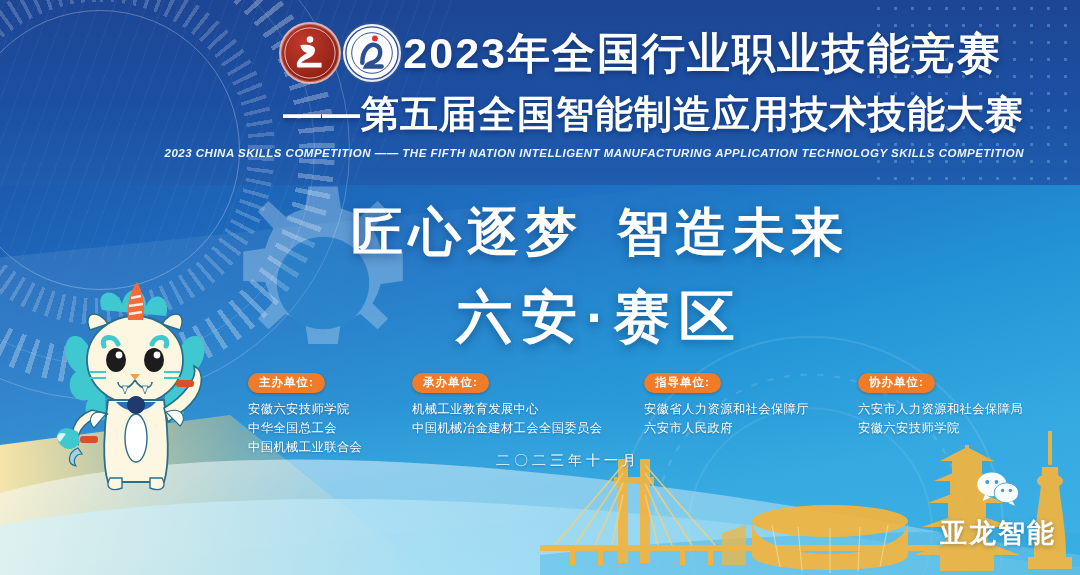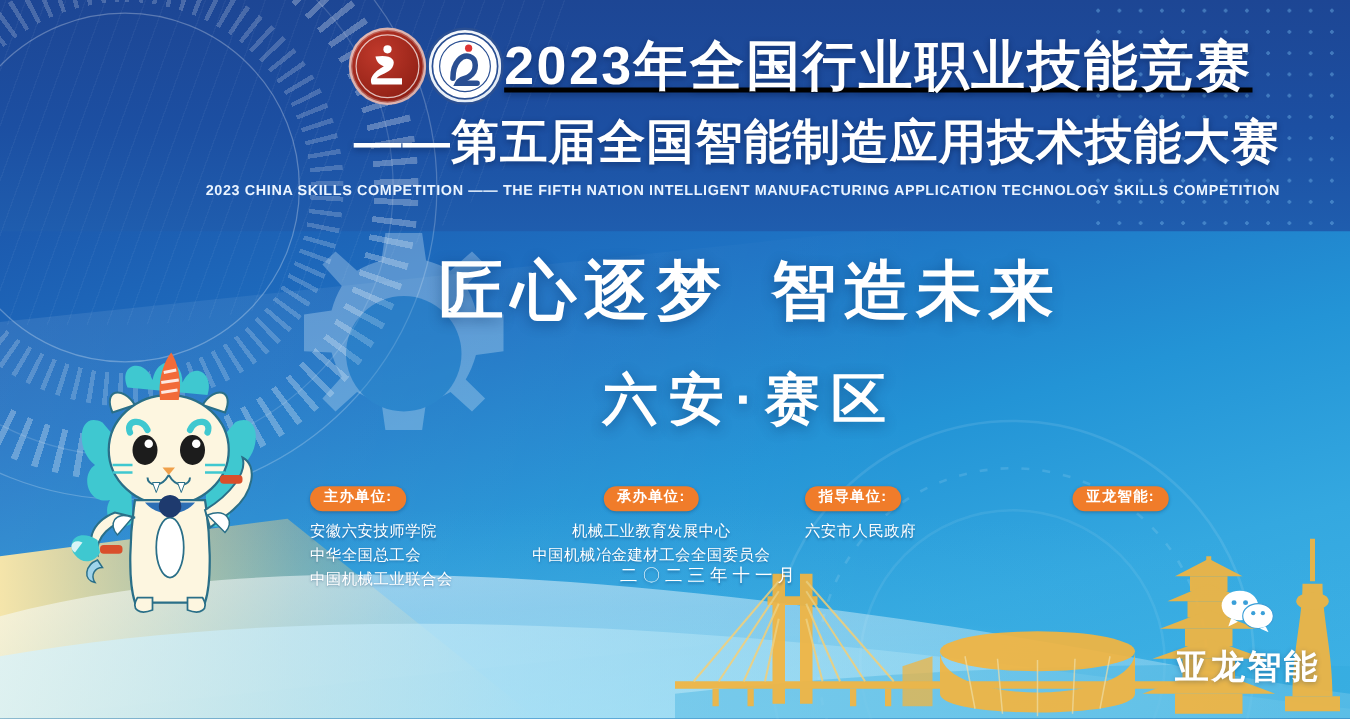--- a/index.html
+++ b/index.html
@@ -29,46 +29,46 @@
   .ticks{position:absolute;border-radius:50%;
     background:repeating-conic-gradient(rgba(255,255,255,.28) 0deg 1.3deg,transparent 1.3deg 4.2deg);
     -webkit-mask:radial-gradient(circle,transparent 0 60%,#000 60% 100%);
             mask:radial-gradient(circle,transparent 0 60%,#000 60% 100%);}
   .gear{position:absolute;left:218px;top:178px;width:210px;height:210px;opacity:.33;}
   .rings2{position:absolute;left:600px;top:320px;width:420px;height:420px;opacity:.55;}
   
   .hill{position:absolute;left:0;bottom:0;width:100%;height:170px;}
   
   .header{position:absolute;left:0;top:22px;width:100%;padding:0 34px;}
-  .titlerow{display:flex;align-items:center;justify-content:flex-end;gap:0;padding-right:44px;text-decoration:underline;}
+  .titlerow{display:flex;align-items:center;justify-content:flex-end;gap:0;padding-right:44px;}
   .emblem{width:62px;height:62px;border-radius:50%;flex:0 0 auto;position:relative;}
   .emblem-red{background:radial-gradient(circle at 38% 32%,#c0392b,#8e1f14 78%);
     border:2px solid rgba(255,255,255,.65);box-shadow:0 0 0 1px rgba(255,255,255,.25) inset;}
   .emblem-blue{background:radial-gradient(circle at 38% 32%,#ffffff,#e3ebf5 78%);
     border:2px solid #2a4f92;}
   .h1{font-size:43px;line-height:1;font-weight:700;color:#fff;letter-spacing:2px;
     text-shadow:0 2px 5px rgba(0,20,60,.45);white-space:nowrap;}
   .h2{font-size:38px;line-height:1;font-weight:700;color:#fff;letter-spacing:1px;
     text-align:right;margin-top:11px;padding-right:22px;white-space:nowrap;
     text-shadow:0 2px 5px rgba(0,20,60,.45);}
   .h3en{font-size:11.5px;letter-spacing:.5px;color:#eaf4ff;text-align:right;
-    margin-top:14px;padding-right:22px;font-weight:600;white-space:nowrap;}
+    margin-top:14px;padding-right:22px;font-weight:600;white-space:nowrap;font-style:italic;}
   
   .slogan{position:absolute;left:0;top:198px;width:100%;text-align:center;
     padding-left:240px;padding-right:120px;}
   .slogan-main{font-size:52px;font-weight:700;color:#fff;letter-spacing:6px;
     text-shadow:0 3px 10px rgba(0,40,90,.45);white-space:nowrap;}
   .slogan-main .gap{display:inline-block;width:34px;}
-  .slogan-sub{margin-top:22px;font-size:44px;font-weight:700;color:#fff;letter-spacing:9px;
+  .slogan-sub{margin-top:12px;font-size:56px;font-weight:700;color:#fff;letter-spacing:9px;
     text-shadow:0 3px 10px rgba(0,40,90,.45);white-space:nowrap;}
   
   .orgs{position:absolute;left:248px;top:372px;right:40px;display:flex;gap:14px;}
-  .org{flex:0 0 auto;margin-top:16px;}
+  .org{flex:0 0 auto;}
   .org:nth-child(1){width:150px;}
-  .org:nth-child(2){width:218px;text-align:center;}
+  .org:nth-child(2){width:218px;}
   .org:nth-child(3){width:200px;}
   .org:nth-child(4){width:210px;}
   .pill{display:inline-block;background:#f07c2a;color:#fff;font-size:11.5px;font-weight:700;
     padding:3px 11px 4px;border-radius:11px;letter-spacing:1px;line-height:1.1;
     box-shadow:0 1px 3px rgba(0,30,70,.3);}
   .org-lines{margin-top:7px;font-size:12.3px;line-height:1.55;color:#ffffff;letter-spacing:.4px;
     text-shadow:0 1px 2px rgba(0,35,85,.35);}
   
   .date{position:absolute;left:0;top:452px;width:100%;text-align:center;padding-left:56px;
     font-size:14px;letter-spacing:4px;color:#ffffff;text-shadow:0 1px 2px rgba(0,35,85,.4);}
@@ -280,25 +280,30 @@
     <div class="org">
       <span class="pill">承办单位:</span>
       <div class="org-lines">
         <div>机械工业教育发展中心</div>
         <div>中国机械冶金建材工会全国委员会</div>
       </div>
     </div>
     <div class="org">
       <span class="pill">指导单位:</span>
       <div class="org-lines">
+        <div>安徽省人力资源和社会保障厅</div>
         <div>六安市人民政府</div>
       </div>
     </div>
     <div class="org">
-      <span class="pill">亚龙智能:</span>
+      <span class="pill">协办单位:</span>
+      <div class="org-lines">
+        <div>六安市人力资源和社会保障局</div>
+        <div>安徽六安技师学院</div>
+      </div>
     </div>
   </div>
 
   <div class="date">二〇二三年十一月</div>
 
   <div class="watermark">
     <svg style="width:46px;height:34px;" viewBox="0 0 60 44">
       <ellipse cx="22" cy="16" rx="19" ry="15.5" fill="#fff"></ellipse>
       <path d="M13 29 L10 38 L20 33 Z" fill="#fff"></path>
       <circle cx="16" cy="13" r="2.6" fill="#3a9fd8"></circle>

